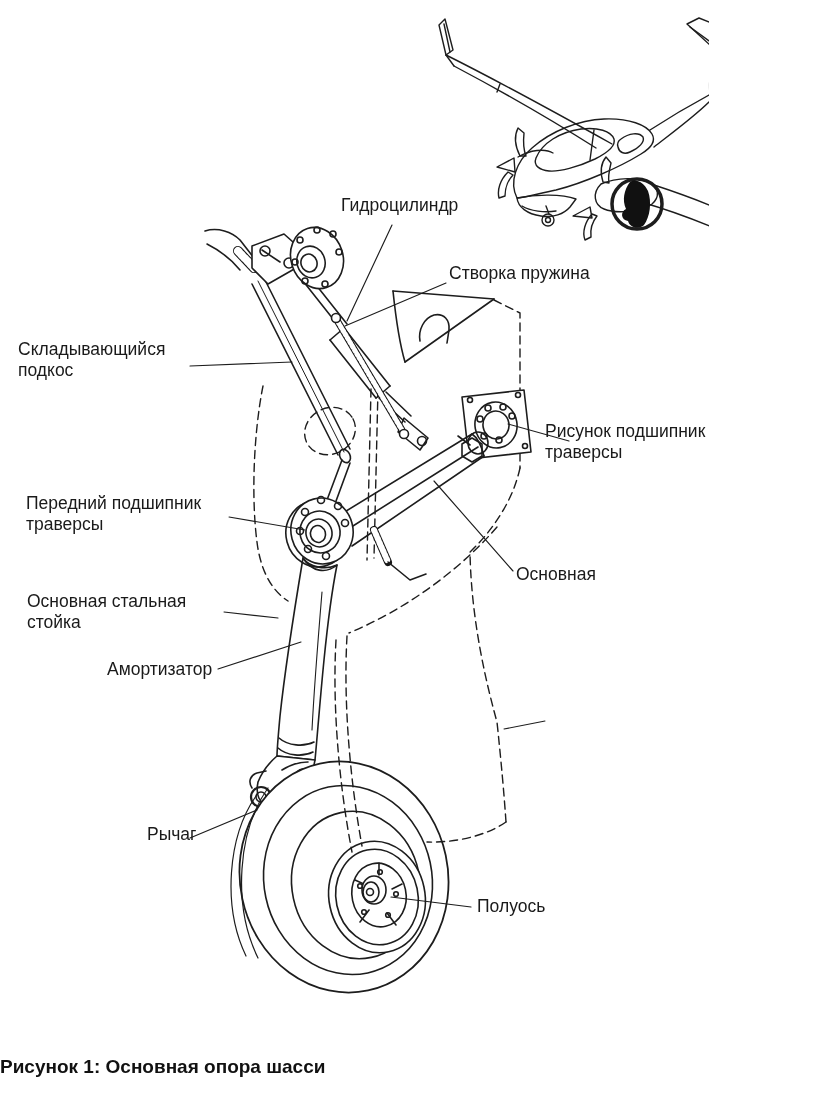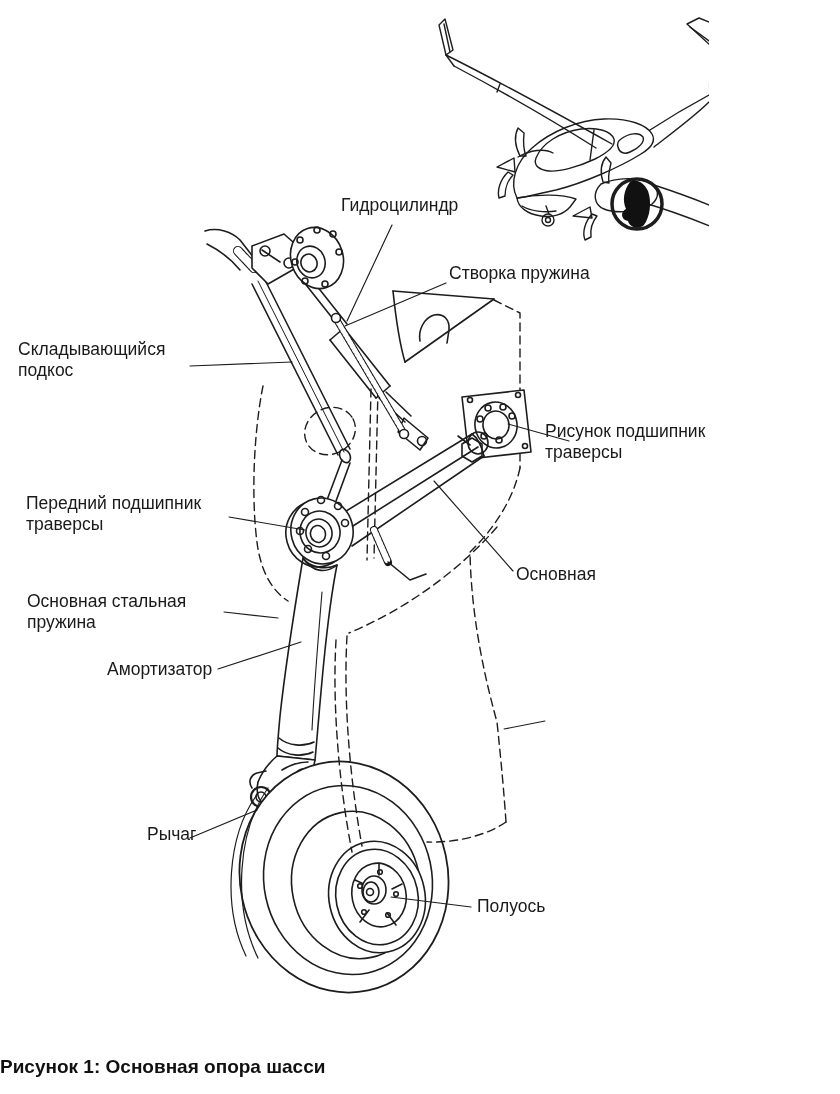--- a/index.html
+++ b/index.html
@@ -277,21 +277,21 @@
 
   <div class="lbl center" style="left:26px;top:493px;width:220px">
     <span>Передний подшипник</span><br>
     <span>траверсы</span>
   </div>
 
   <div class="lbl" style="left:516px;top:564px">Основная</div>
 
   <div class="lbl center" style="left:27px;top:591px;width:220px">
     <span>Основная стальная</span><br>
-    <span>пружина</span>
+    <span>стойка</span>
   </div>
 
   <div class="lbl" style="left:107px;top:659px">Амортизатор</div>
   <div class="lbl" style="left:147px;top:824px">Рычаг</div>
   <div class="lbl" style="left:477px;top:896px">Полуось</div>
 
   <div class="caption">Рисунок 1: Основная опора шасси</div>
 </div>
 
 </body></html>

